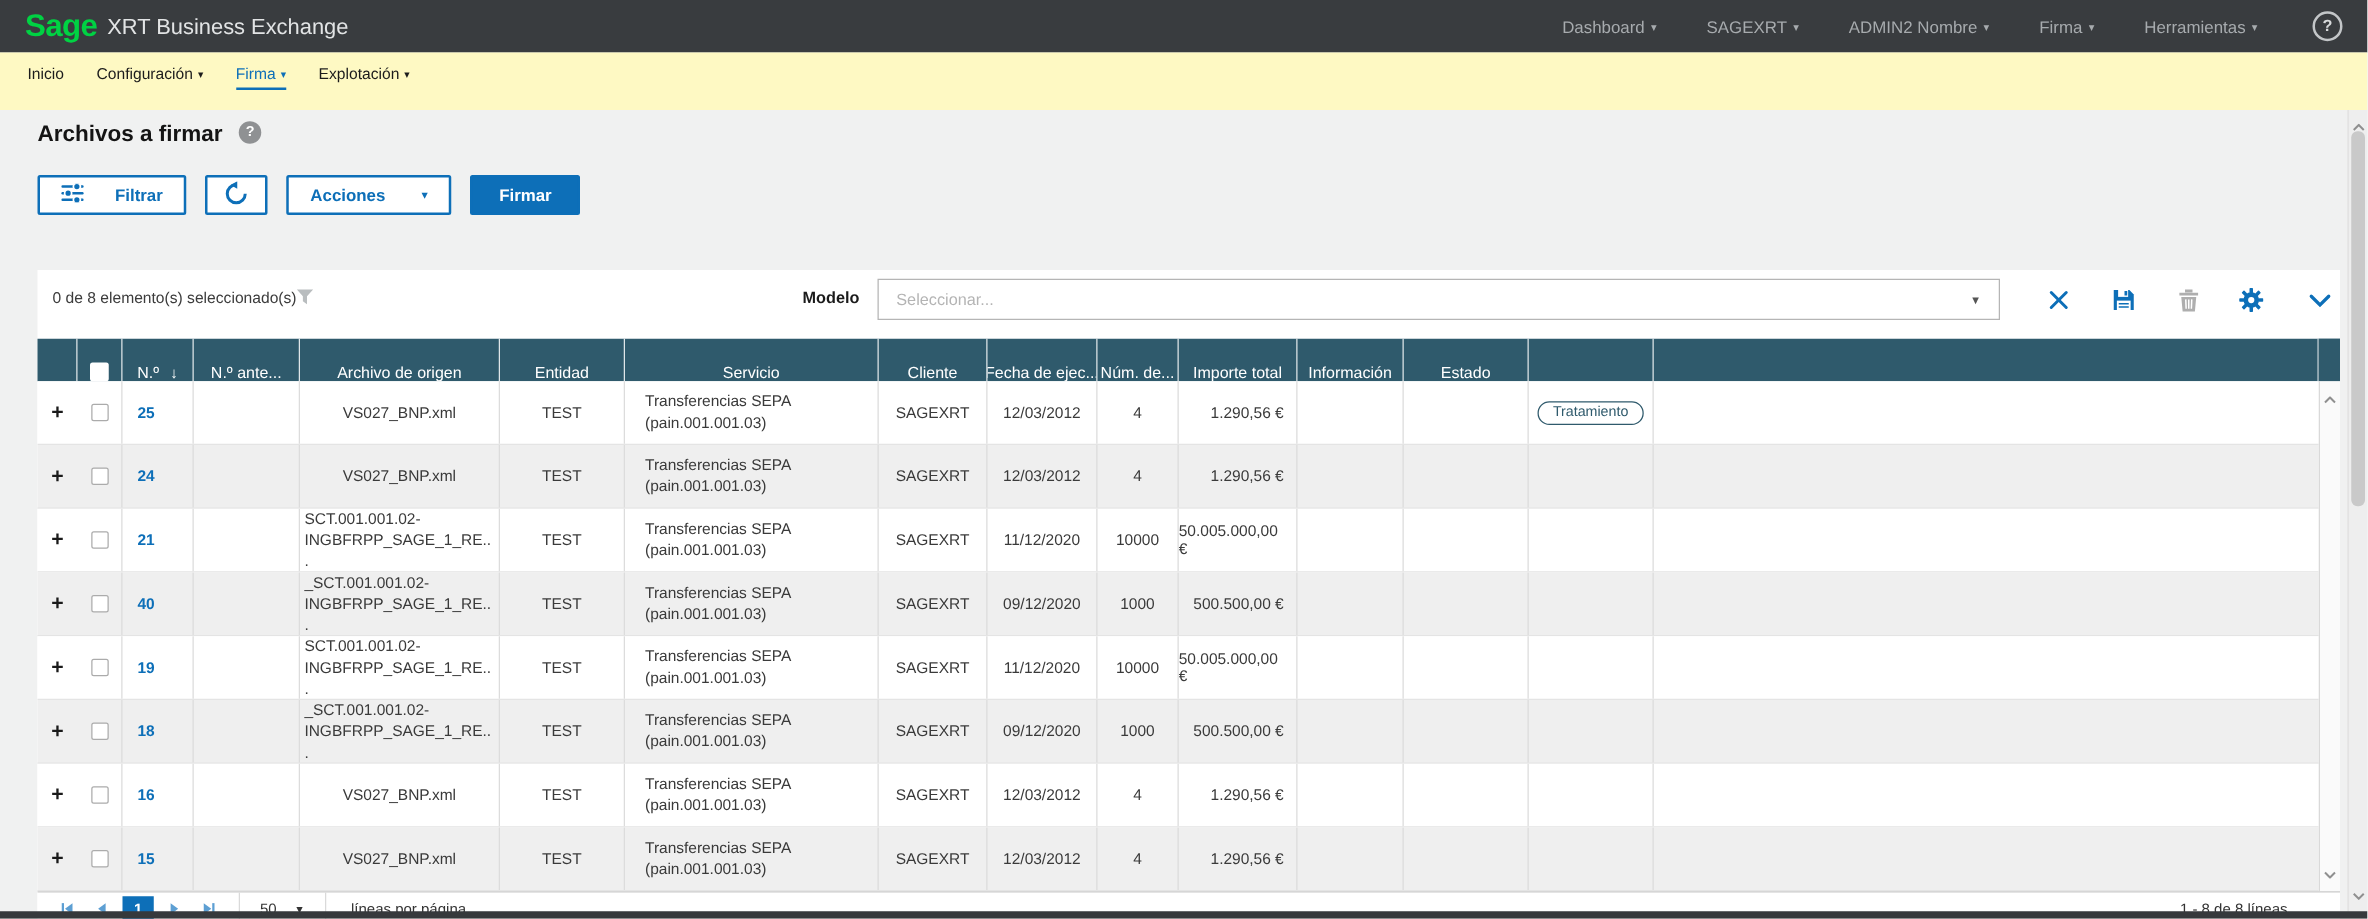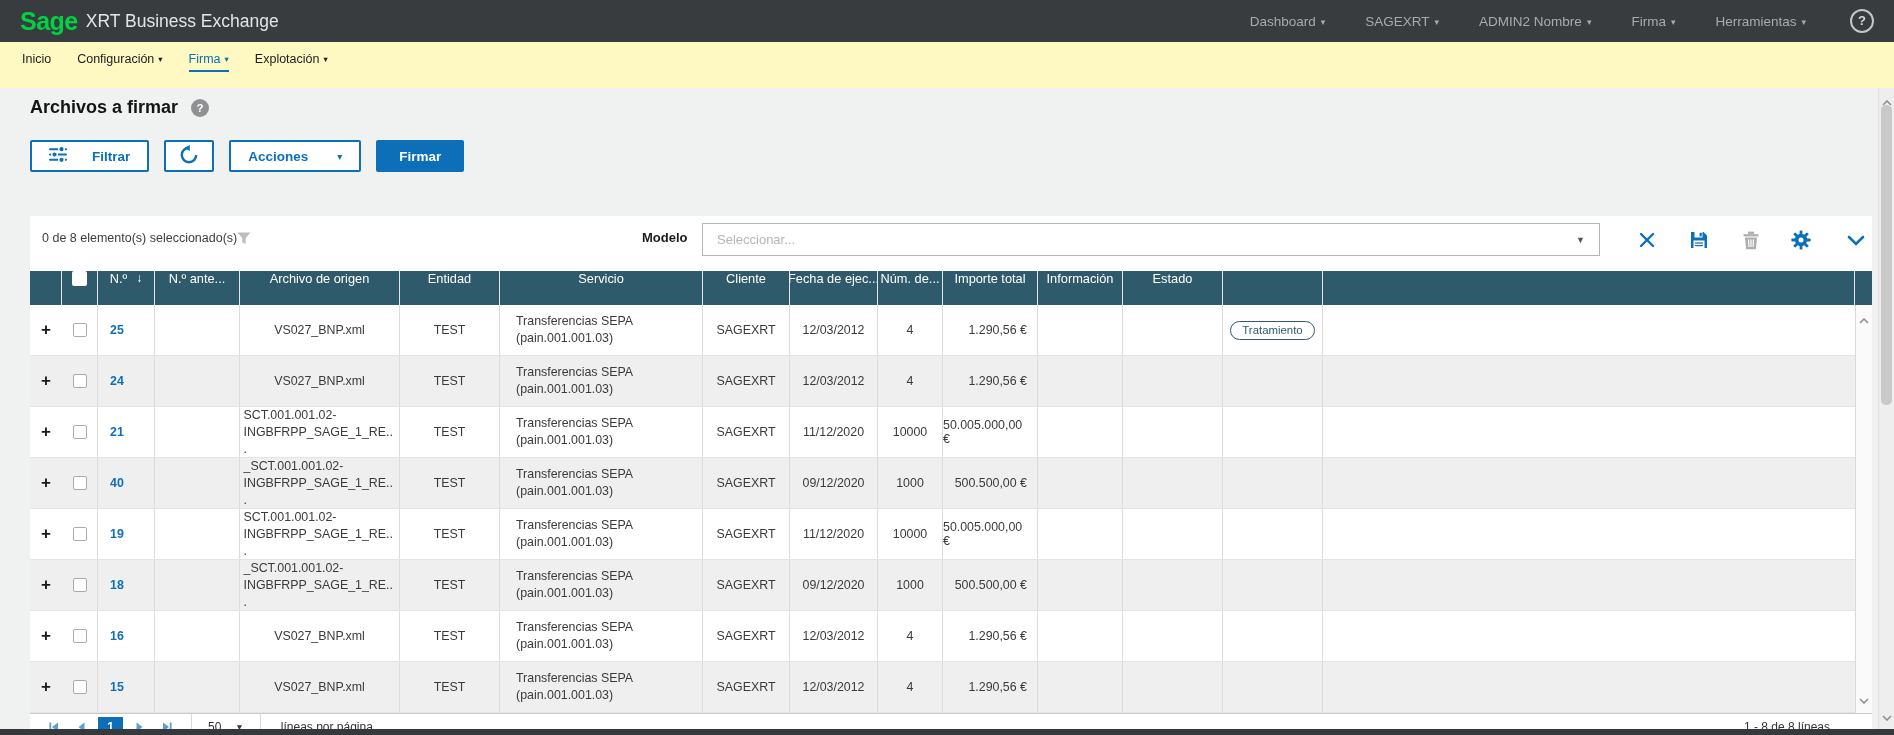--- a/index.html
+++ b/index.html
@@ -22,21 +22,21 @@
   .subnav { position:absolute; top:42px; left:0; width:1894px; height:46px; background:#fef9c3;
     display:flex; align-items:flex-start; gap:26px; padding:10px 0 0 22px; }
   .subnav-item { font-size:12.5px; color:#1c1c1c; cursor:pointer; position:relative; padding-bottom:6px; }
   .subnav-item .caret { font-size:8.5px; margin-left:4px; position:relative; top:-1px; }
   .subnav-item.active { color:#0d6fb8; }
   .subnav-item.active::after { content:""; position:absolute; left:0; right:0; bottom:0;
     height:2px; background:#0d6fb8; }
 
   
   .content { position:absolute; top:88px; left:0; width:1894px; bottom:0; background:#f0f1f1; }
-  .page-head { position:absolute; top:9px; left:30px; display:flex; align-items:center; gap:13px; }
+  .page-head { position:absolute; top:9px; left:30px; display:flex; align-items:flex-start; gap:13px; }
   .page-title { font-size:18px; font-weight:700; color:#141414; }
   .help-dot { width:18px; height:18px; background:#8f9193; border-radius:50%; color:#fff;
     font-size:11.5px; font-weight:700; text-align:center; line-height:18px; }
 
   .btn-row { position:absolute; top:52px; left:30px; display:flex; gap:15px; }
   .btn { height:32px; border:2px solid #0d6fb8; background:#fff; color:#0d6fb8;
     font-weight:700; font-size:13.5px; display:inline-flex; align-items:center;
     justify-content:center; gap:25px; padding:0 17px; cursor:pointer; border-radius:2px;
     font-family:inherit; }
   .btn .caret { font-size:10px; margin-left:4px; }
@@ -56,21 +56,21 @@
   .model-placeholder { color:#b4b4b4; font-size:13px; }
   .model-caret { margin-left:auto; font-size:9px; color:#555; }
   .tool-ic { position:absolute; top:13px; width:22px; height:22px; display:flex;
     align-items:center; justify-content:center; cursor:pointer; }
   .ic-x { left:1606px; } .ic-save { left:1658px; } .ic-trash { left:1710px; }
   .ic-gear { left:1760px; } .ic-chev { left:1815px; }
 
   
   .grid-head { position:absolute; top:55px; left:0; width:1842px; height:34px;
     background:#2f5a6c; display:flex; }
-  .hcell { display:flex; align-items:flex-start; justify-content:center; color:#fff;
+  .hcell { display:flex; align-items:flex-end; justify-content:center; color:#fff;
     font-size:12.8px; border-right:1px solid rgba(255,255,255,.85); white-space:nowrap; overflow:hidden; }
   .hcell.last { border-right:none; }
   .h-spacer { width:17px; background:#2f5a6c; border-right:none; }
   .sort-arrow { margin-left:9px; font-size:12px; }
   .cb { width:14px; height:14px; border:1px solid #ababab; background:#fff; border-radius:2px; }
   .cb-head { width:15px; height:15px; background:#fff; border-radius:2px; }
 
   .c-expand { width:32px; } .c-check { width:36px; } .c-num { width:57px; }
   .c-prev { width:85px; } .c-file { width:160px; } .c-entity { width:100px; }
   .c-service { width:203px; } .c-client { width:87px; } .c-date { width:88px; }

